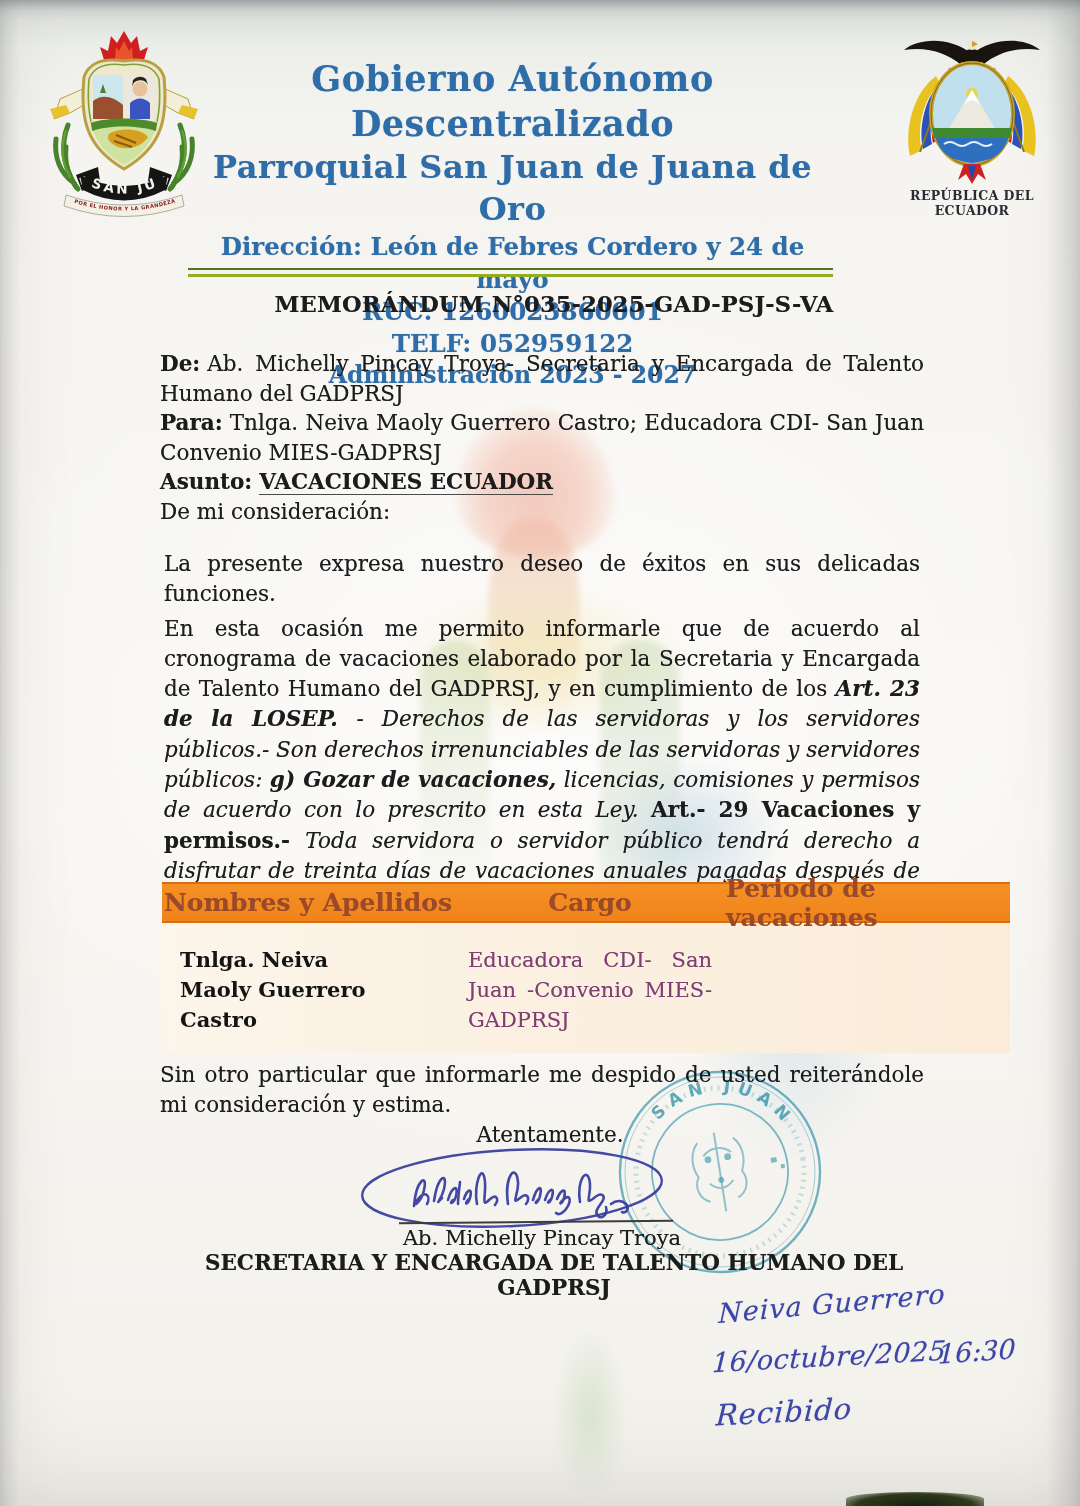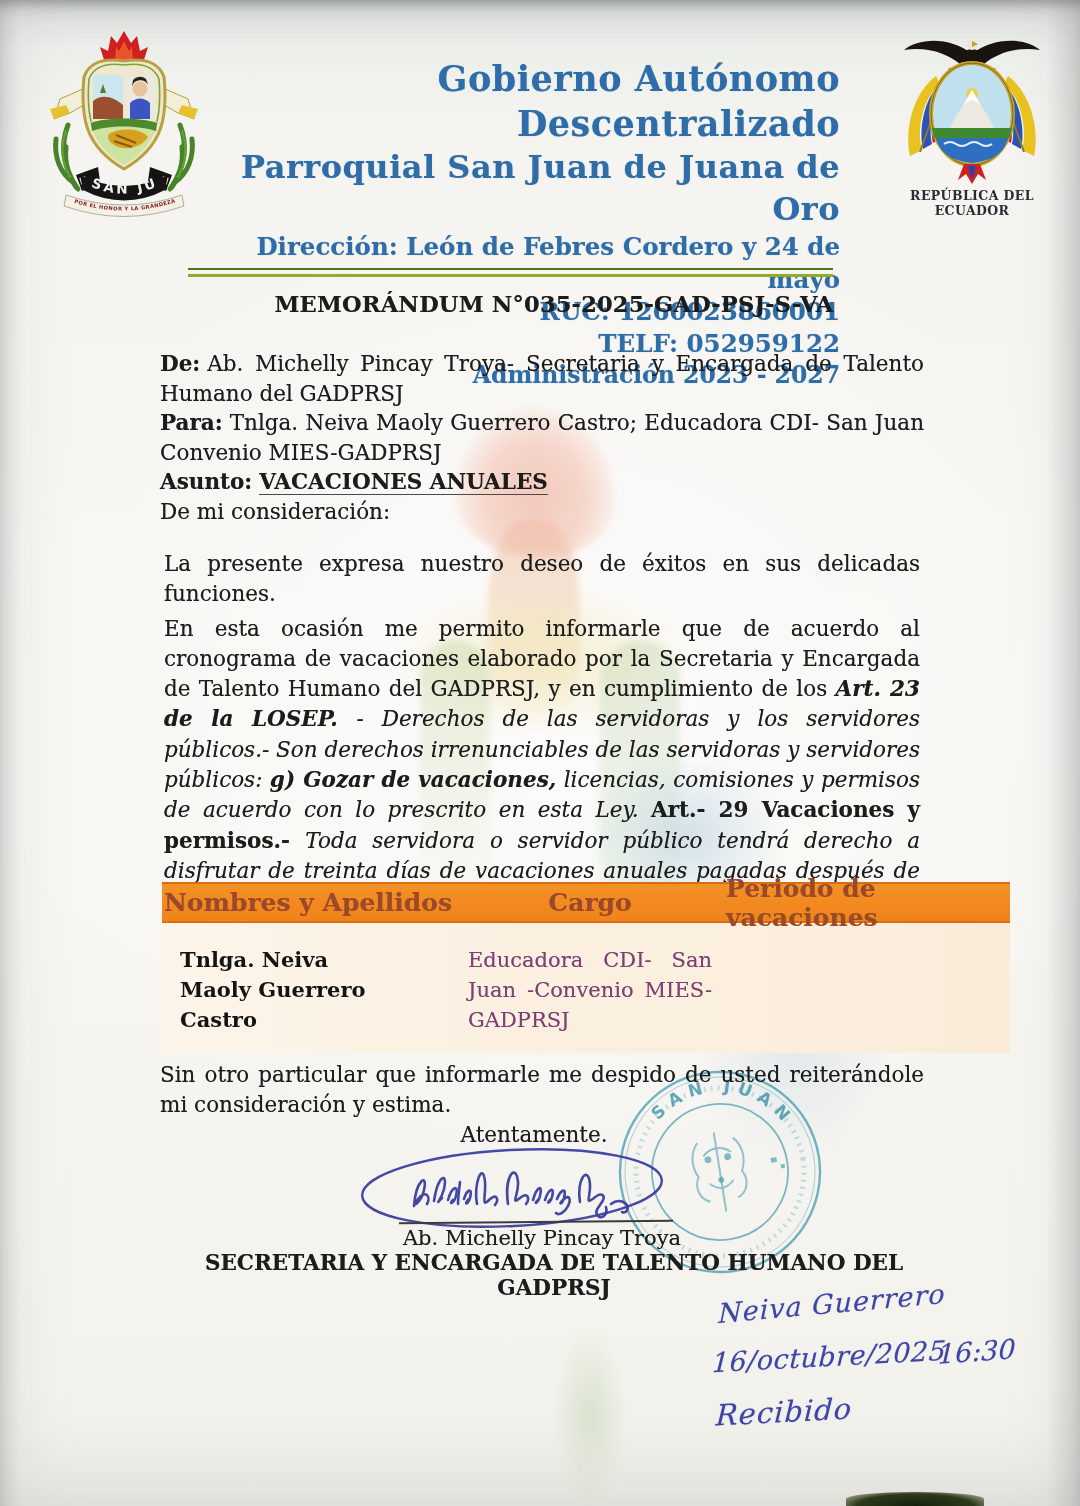--- a/index.html
+++ b/index.html
@@ -29,21 +29,21 @@
   .wm-green2{left:600px;top:640px;width:80px;height:280px;border-radius:40px;
     background:linear-gradient(180deg,rgba(170,200,150,.5),rgba(170,200,150,.15));opacity:.6;}
   .wm-blue{left:590px;top:760px;width:190px;height:150px;border-radius:30px;
     background:radial-gradient(ellipse,#c4d9e4 0%,rgba(196,217,228,0) 75%);opacity:.75;}
   .wm-blue2{left:700px;top:900px;width:190px;height:260px;border-radius:40px;
     background:radial-gradient(ellipse,#cdddE6 0%,rgba(205,221,230,0) 75%);opacity:.55;}
   .wm-green3{left:555px;top:1330px;width:70px;height:170px;border-radius:40px;
     background:radial-gradient(ellipse,rgba(190,214,176,.5),rgba(190,214,176,0) 75%);}
 
   
-  .hdr-text{position:absolute;left:185px;top:56px;width:655px;text-align:right;
+  .hdr-text{position:absolute;left:185px;top:56px;width:655px;text-align:center;
     color:#2e6da8;font-weight:bold;text-shadow:0 0 1px rgba(46,109,168,.4);}
   .hdr-l1{font-size:35px;line-height:45px;letter-spacing:.5px;}
   .hdr-l2{font-size:32px;line-height:42px;letter-spacing:.5px;}
   .hdr-l3{font-size:24.5px;line-height:33px;}
   .hdr-l4,.hdr-l5{font-size:24.5px;line-height:32px;}
   .hdr-l6{font-size:23.5px;line-height:31px;}
   .hdr-rule{position:absolute;left:188px;top:268px;width:645px;height:4px;
     border-top:2px solid #55741a;border-bottom:3px solid #93ad23;}
   .ecu-caption{position:absolute;left:872px;top:188px;width:200px;text-align:center;
     font-size:12.5px;font-weight:bold;color:#2b2b33;letter-spacing:.4px;}
@@ -56,21 +56,21 @@
   .meta{top:349px;line-height:29.5px;}
   .meta p{margin:0;}
   .lbl{font-weight:bold;margin-right:7px;}
   .subject-val{font-weight:bold;border-bottom:1.5px solid #4a4a4a;padding-bottom:0px;}
   .bodyblk{top:545px;line-height:30.3px;}
   .bodyblk p{margin:4px;}
   .seg-bi{font-weight:bold;font-style:italic;}
   .seg-i{font-style:italic;}
   .seg-b{font-weight:bold;}
   .closing{top:1060px;}
-  .salute{position:absolute;left:152px;top:1122px;width:764px;text-align:center;
+  .salute{position:absolute;left:168px;top:1122px;width:764px;text-align:center;
     font-size:21.5px;text-shadow:0 0 .6px rgba(25,25,25,.5);}
 
   
   .vtable{position:absolute;left:162px;top:882px;width:848px;}
   .vhead{display:grid;grid-template-columns:292px 272px 284px;
     background:linear-gradient(180deg,#f49126 0%,#f0831a 100%);
     border-top:2px solid #d96d10;border-bottom:2px solid #d96d10;}
   .vhead div{height:37px;display:flex;align-items:center;justify-content:center;
     font-size:25px;font-weight:bold;color:#9a4a2a;text-shadow:0 0 .5px rgba(154,74,42,.5);}
   .vrow{display:grid;grid-template-columns:292px 272px 284px;min-height:130px;
@@ -213,21 +213,21 @@
     <div class="hdr-l5">TELF: 052959122</div>
     <div class="hdr-l6">Administración 2023 - 2027</div>
   </div>
   <div class="hdr-rule"></div>
 
   <div class="memo-title">MEMORÁNDUM N°035-2025-GAD-PSJ-S-VA</div>
 
   <div class="doc meta">
     <p><span class="lbl">De:</span><span>Ab. Michelly Pincay Troya- Secretaria y Encargada de Talento Humano del GADPRSJ</span></p>
     <p><span class="lbl">Para:</span><span>Tnlga. Neiva Maoly Guerrero Castro; Educadora CDI- San Juan Convenio MIES-GADPRSJ</span></p>
-    <p><span class="lbl">Asunto:</span><span class="subject-val">VACACIONES ANUALES</span></p>
+    <p><span class="lbl">Asunto:</span><span class="subject-val">VACACIONES ECUADOR</span></p>
     <p>De mi consideración:</p>
   </div>
 
   <div class="doc bodyblk">
     <p>La presente expresa nuestro deseo de éxitos en sus delicadas funciones.</p>
     <p><span class="seg-n">En esta ocasión me permito informarle que de acuerdo al cronograma de vacaciones elaborado por la Secretaria y Encargada de Talento Humano del GADPRSJ, y  en cumplimiento de los </span><span class="seg-bi">Art. 23 de la LOSEP. </span><span class="seg-i">- Derechos de las servidoras y los servidores públicos.- Son derechos irrenunciables de las servidoras y servidores públicos: </span><span class="seg-bi">g) Gozar de vacaciones,</span><span class="seg-i"> licencias, comisiones y permisos de acuerdo con lo prescrito en esta Ley. </span><span class="seg-b">Art.- 29 Vacaciones y permisos.- </span><span class="seg-i">Toda servidora o servidor público tendrá derecho a disfrutar de treinta días de vacaciones anuales pagadas después de once meses de servicio continuo.</span></p>
     <p>Por lo antes expuesto, usted deberá gozar sus vacaciones en el periodo comprendido:</p>
   </div>
 
   <div class="vtable">

